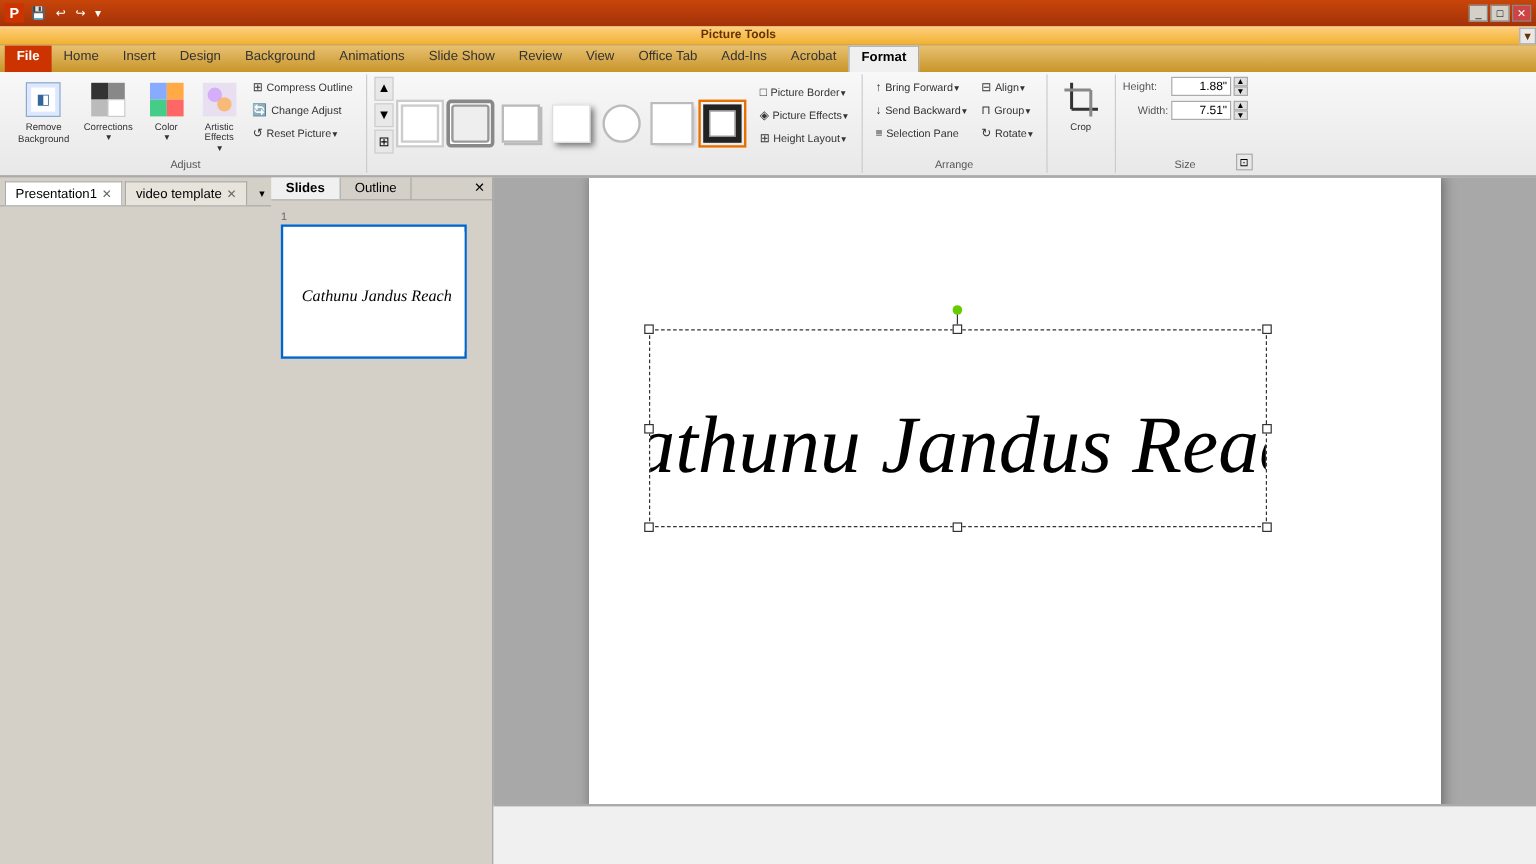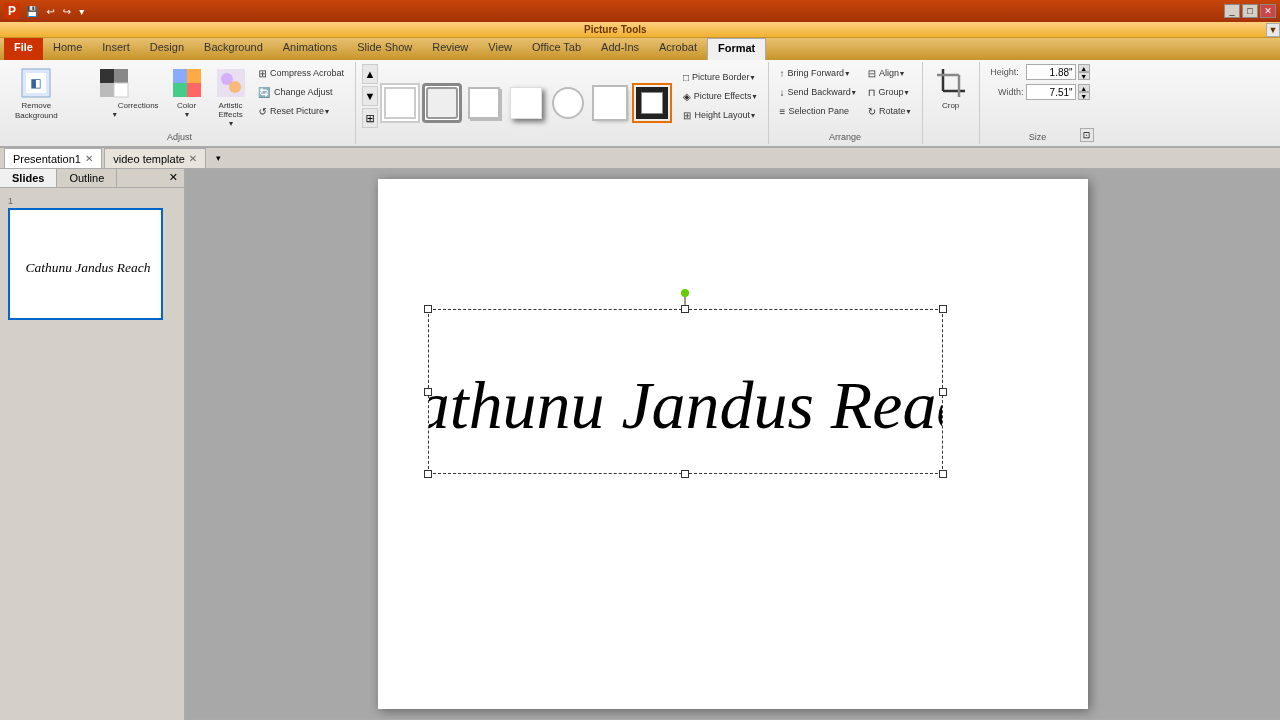--- a/index.html
+++ b/index.html
@@ -161,21 +161,21 @@
     .ps-scroll-btn { width: 16px; height: 40px; display: flex; align-items: center; justify-content: center; cursor: pointer; background: #e8e8e8; border: 1px solid #ccc; }
 
     
     .size-input-group { display: flex; flex-direction: column; gap: 4px; padding-bottom: 14px; }
     .size-row { display: flex; align-items: center; gap: 2px; }
     .size-input { width: 50px; height: 16px; border: 1px solid #aaa; font-size: 10px; text-align: right; padding: 0 2px; background: white; }
     .size-spinner { display: flex; flex-direction: column; }
     .size-spin-btn { width: 12px; height: 8px; background: #e0e0e0; border: 1px solid #aaa; cursor: pointer; display: flex; align-items: center; justify-content: center; font-size: 7px; }
 
     
-    #main-area { display: flex; flex-direction: column; height: calc(720px - 22px - 22px - 16px - 88px); }
+    #main-area { display: flex; flex-direction: row; height: calc(720px - 22px - 22px - 16px - 88px); }
 
     
     #tab-bar {
       background: #d4d0c8;
       height: 24px;
       display: flex;
       align-items: flex-end;
       padding-left: 4px;
       border-bottom: 1px solid #aaa;
     }
@@ -389,21 +389,21 @@
       </div>
       <div class="ribbon-btn">
         <div class="btn-icon">
           <svg width="32" height="32" viewBox="0 0 32 32">
             <rect x="2" y="2" width="14" height="14" fill="#333"></rect>
             <rect x="16" y="2" width="14" height="14" fill="#888"></rect>
             <rect x="2" y="16" width="14" height="14" fill="#bbb"></rect>
             <rect x="16" y="16" width="14" height="14" fill="#fff" stroke="#ccc" stroke-width="1"></rect>
           </svg>
         </div>
-        <span style="font-size:8px;margin-left:48px;">Corrections</span>
+        <span style="font-size:8px;">Corrections</span>
         <span class="dropdown-arrow">▾</span>
       </div>
       <div class="ribbon-btn">
         <div class="btn-icon">
           <svg width="32" height="32" viewBox="0 0 32 32">
             <rect x="2" y="2" width="14" height="14" fill="#88aaff"></rect>
             <rect x="16" y="2" width="14" height="14" fill="#ffaa44"></rect>
             <rect x="2" y="16" width="14" height="14" fill="#44cc88"></rect>
             <rect x="16" y="16" width="14" height="14" fill="#ff6666"></rect>
           </svg>
@@ -419,21 +419,21 @@
             <circle cx="20" cy="20" r="6" fill="#ffaa44" opacity="0.7"></circle>
           </svg>
         </div>
         <span style="font-size:8px;">Artistic<br>Effects</span>
         <span class="dropdown-arrow">▾</span>
       </div>
 
       <div class="small-btns-col">
         <div class="ribbon-btn-small">
           <span class="small-icon">⊞</span>
-          <span>Compress Acrobat</span>
+          <span>Compress Outline</span>
         </div>
         <div class="ribbon-btn-small">
           <span class="small-icon">🔄</span>
           <span>Change Adjust</span>
         </div>
         <div class="ribbon-btn-small">
           <span class="small-icon">↺</span>
           <span>Reset Picture</span>
           <span class="dropdown-arrow">▾</span>
         </div>
@@ -547,21 +547,21 @@
         </div>
         <span style="font-size:8px;">Crop</span>
       </div>
     </div>
     <div class="ribbon-group-label"></div>
   </div>
 
   <div class="ribbon-group" style="min-width:110px;">
     <div class="size-input-group">
       <div class="size-row">
-        <span style="font-size:9px;color:#555;width:38px;text-align:center;">Height:</span>
+        <span style="font-size:9px;color:#555;width:38px;text-align:left;">Height:</span>
         <input class="size-input" type="text" value="1.88&quot;" style="width: 50px;">
         <div class="size-spinner">
           <div class="size-spin-btn">▲</div>
           <div class="size-spin-btn">▼</div>
         </div>
       </div>
       <div class="size-row">
         <span style="font-size:9px;color:#555;width:38px;text-align:right;">Width:</span>
         <input class="size-input" type="text" value="7.51&quot;" style="width: 50px;">
         <div class="size-spinner">

